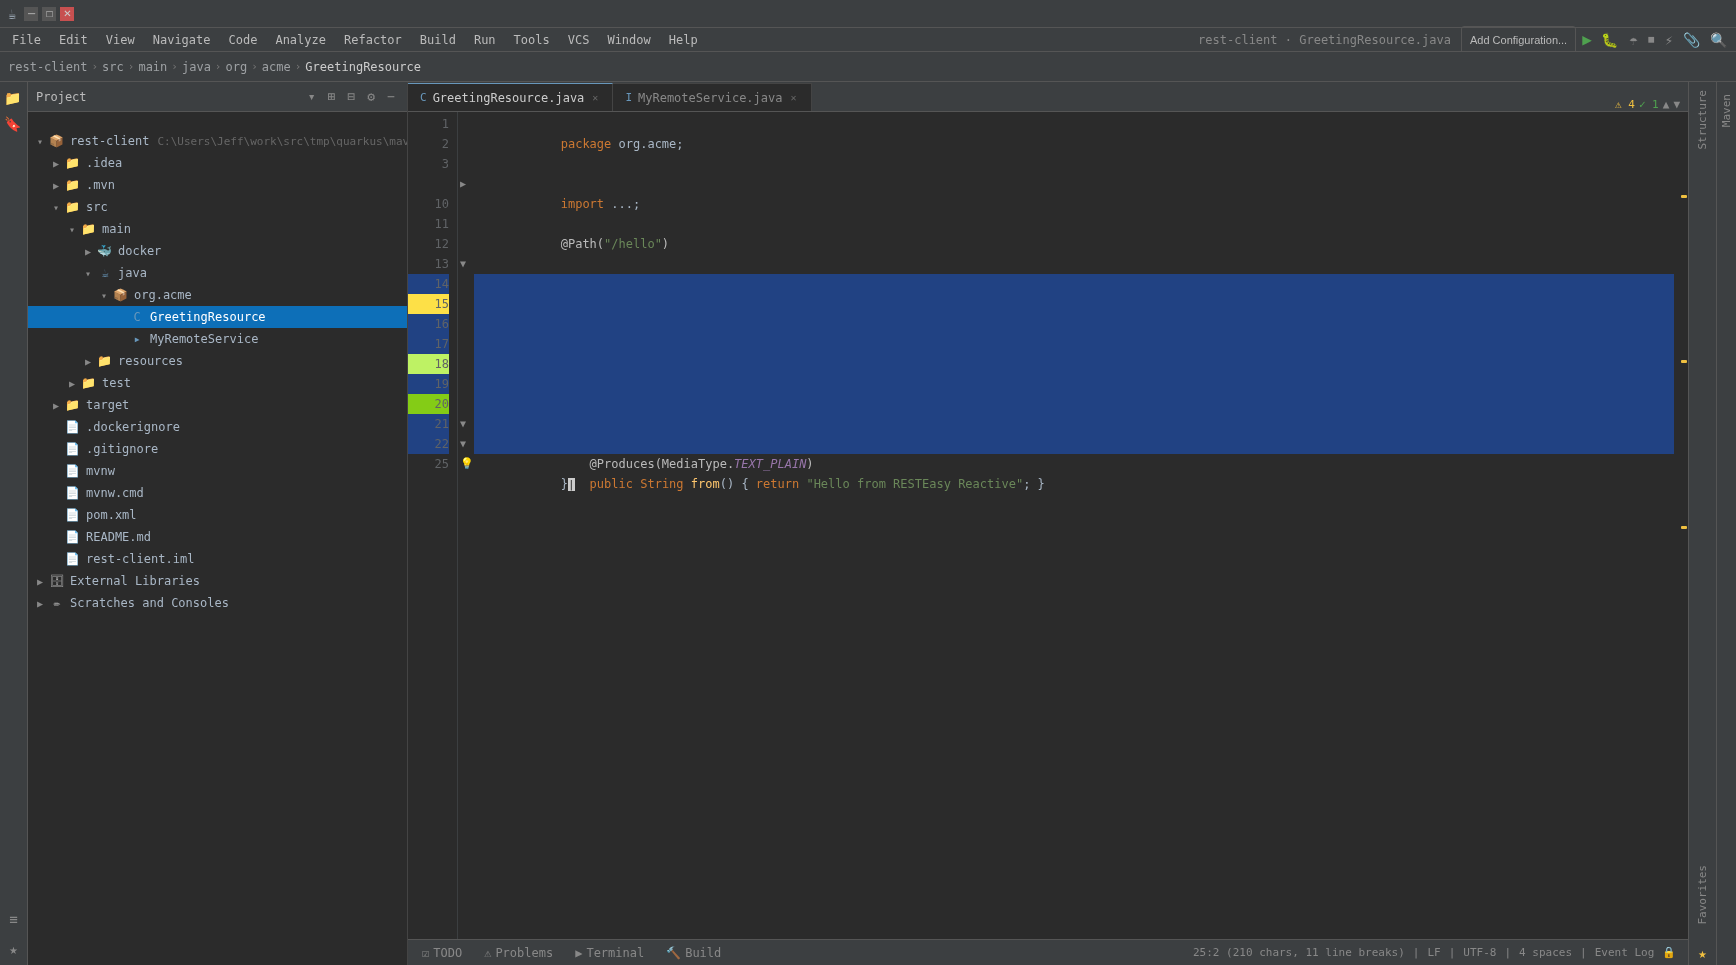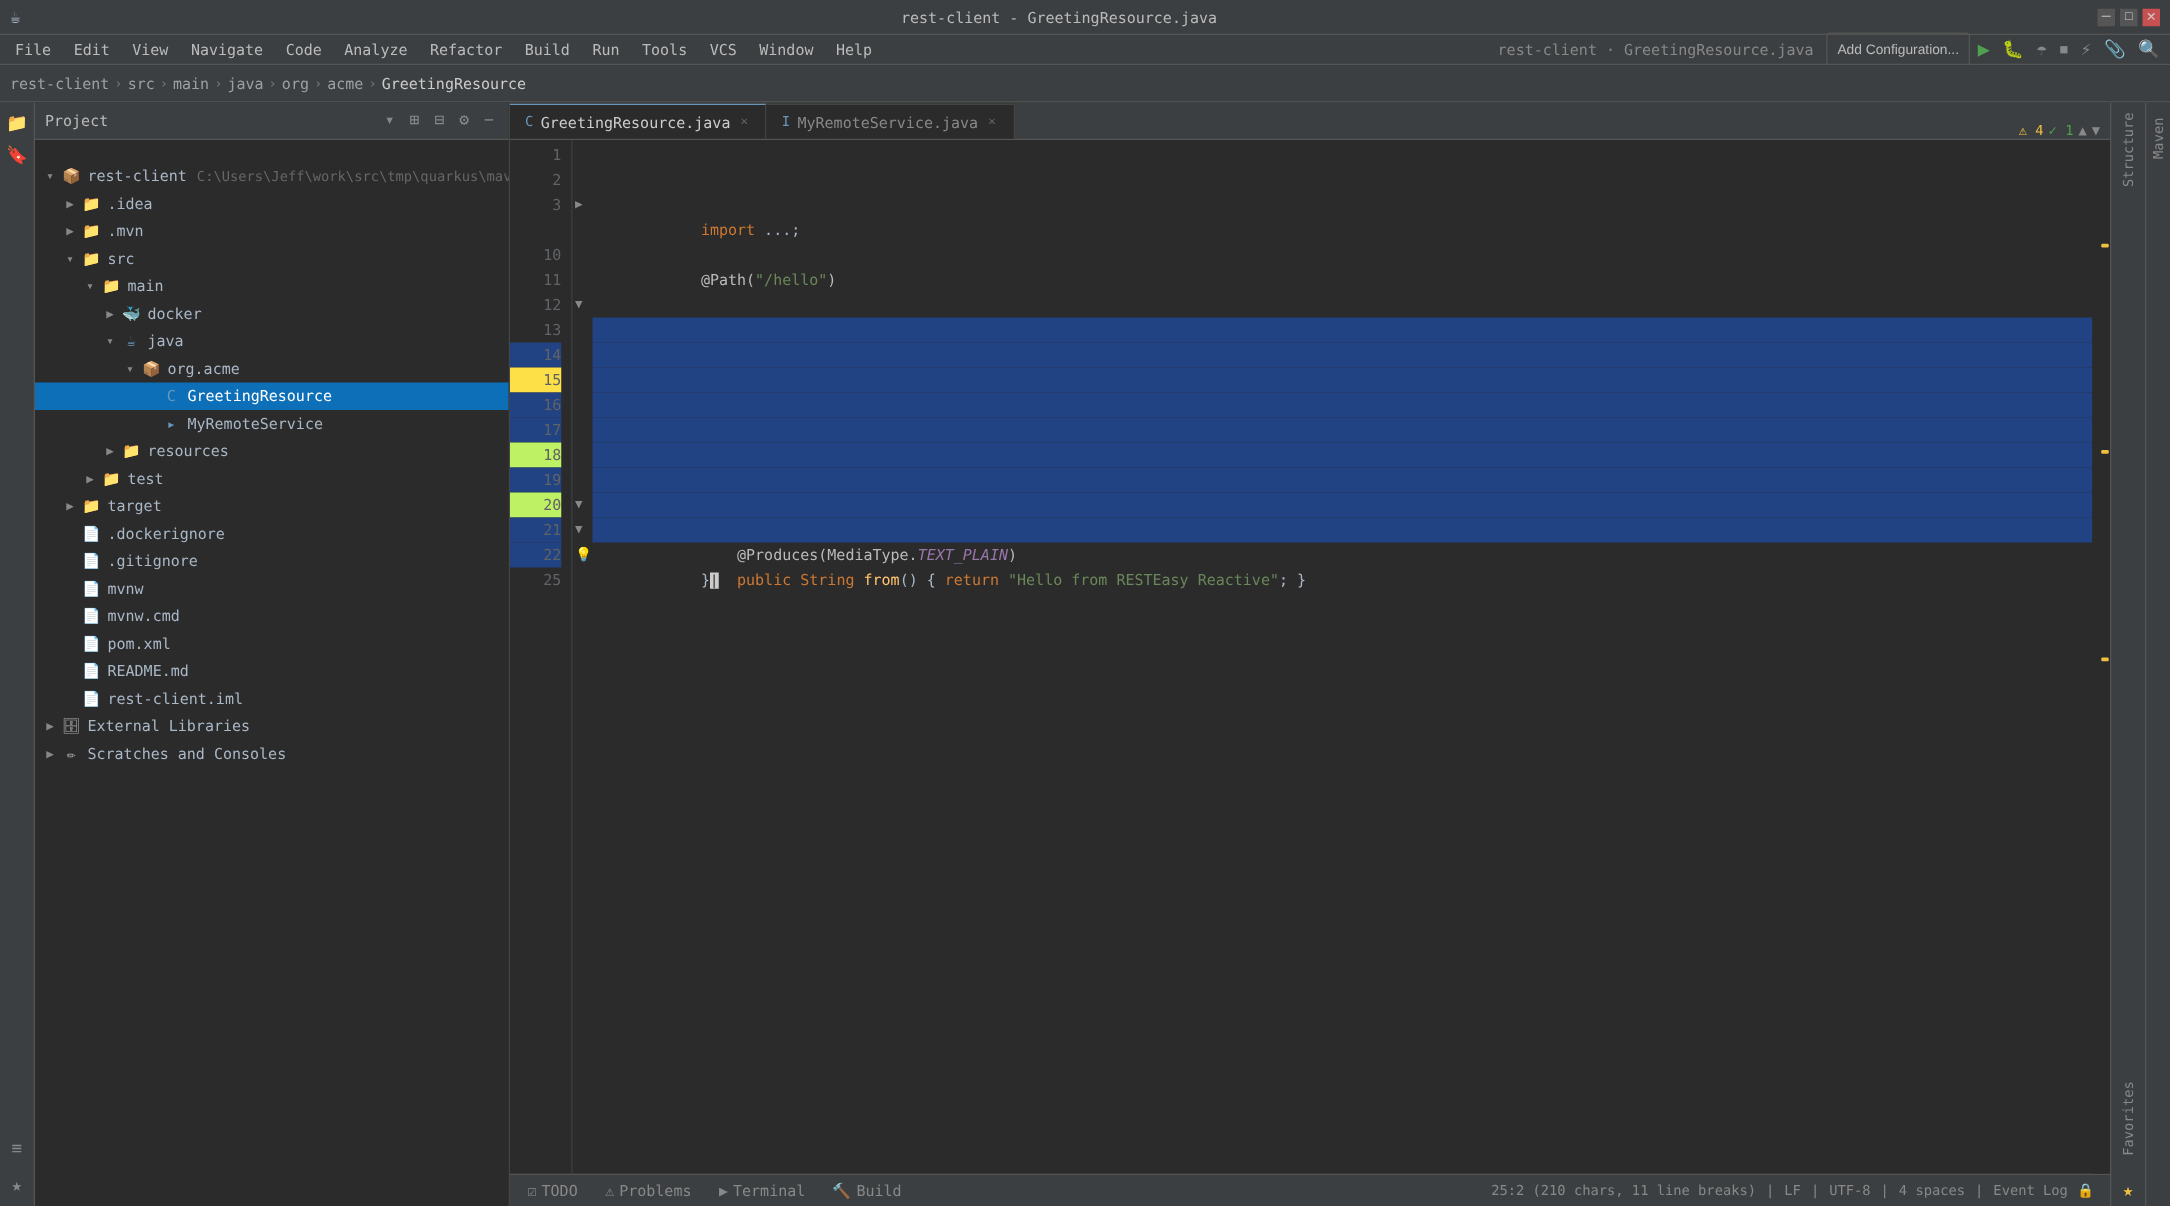--- a/index.html
+++ b/index.html
@@ -315,21 +315,20 @@
       padding-top: 4px;
       border-left: 1px solid #555;
       flex-shrink: 0;
     }
   </style>
 </head>
 <body>
 
 <div id="title-bar">
   <span style="font-size:14px;">☕</span>
-  <span class="title-text">rest-client - GreetingResource.java</span>
   <div class="title-bar-controls">
     <button class="title-btn">─</button>
     <button class="title-btn">□</button>
     <button class="title-btn" style="background:#c75050;">✕</button>
   </div>
 </div>
 
 <div class="menu-bar">
   <span class="menu-item">File</span>
   <span class="menu-item">Edit</span>
@@ -580,30 +579,33 @@
         <div style="height:20px;">10</div>
         <div style="height:20px;">11</div>
         <div style="height:20px;">12</div>
         <div style="height:20px;">13</div>
         <div style="height:20px; background:#214283;">14</div>
         <div style="height:20px; background:#fde047;">15</div>
         <div style="height:20px; background:#214283;">16</div>
         <div style="height:20px; background:#214283;">17</div>
         <div style="height:20px; background:#bef264;">18</div>
         <div style="height:20px; background:#214283;padding-left:12px;">19</div>
-        <div style="height:20px; background:#bef264;">20</div>
+        <div style="height:20px; background:#84cc16;">20</div>
         <div style="height:20px; background:#214283;">21</div>
         <div style="height:20px; background:#214283;">22</div>
         <div style="height:20px;">25</div>
       </div>
 
       <div id="code-area">
 
         <div style="position:relative;">
 
+          <div class="code-line">
+            <span class="kw">package</span> <span class="pkg">org.acme</span>;
+          </div>
 
           <div class="code-line"> </div>
 
           <div class="code-line">
             <span style="position:absolute; left:-14px; color:#888; font-size:10px;">▶</span>
             <span class="kw">import</span> ...;
           </div>
 
           <div class="code-line"> </div>
 

